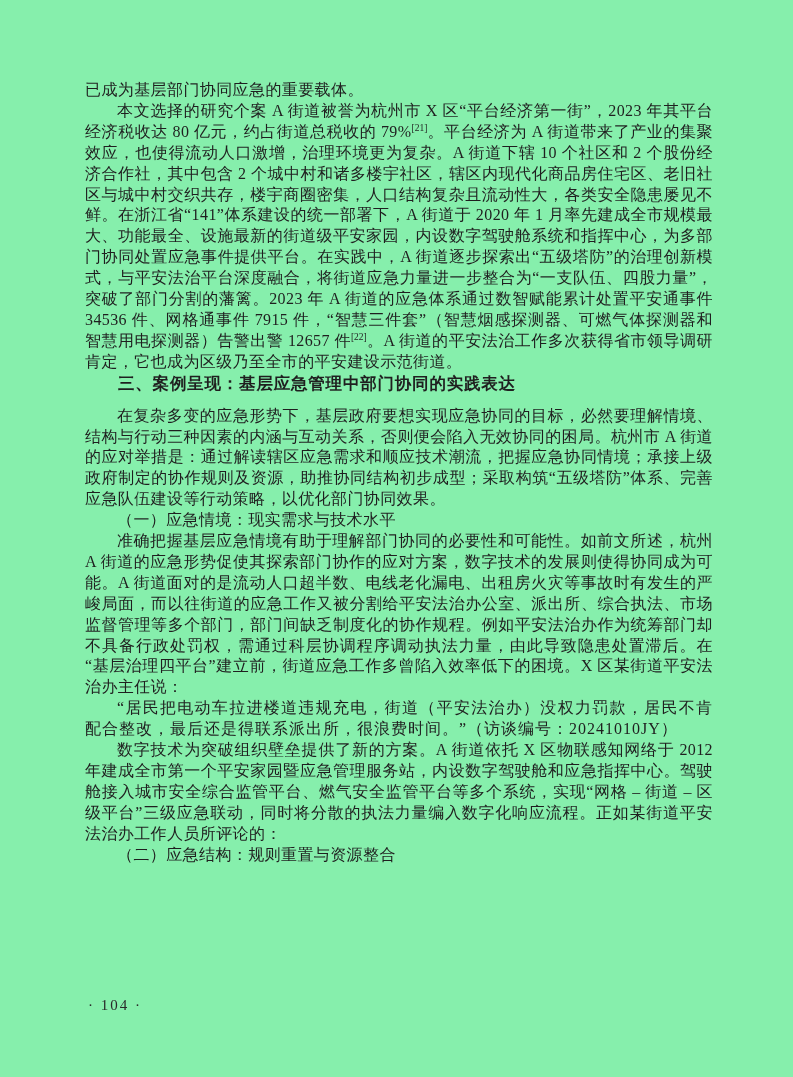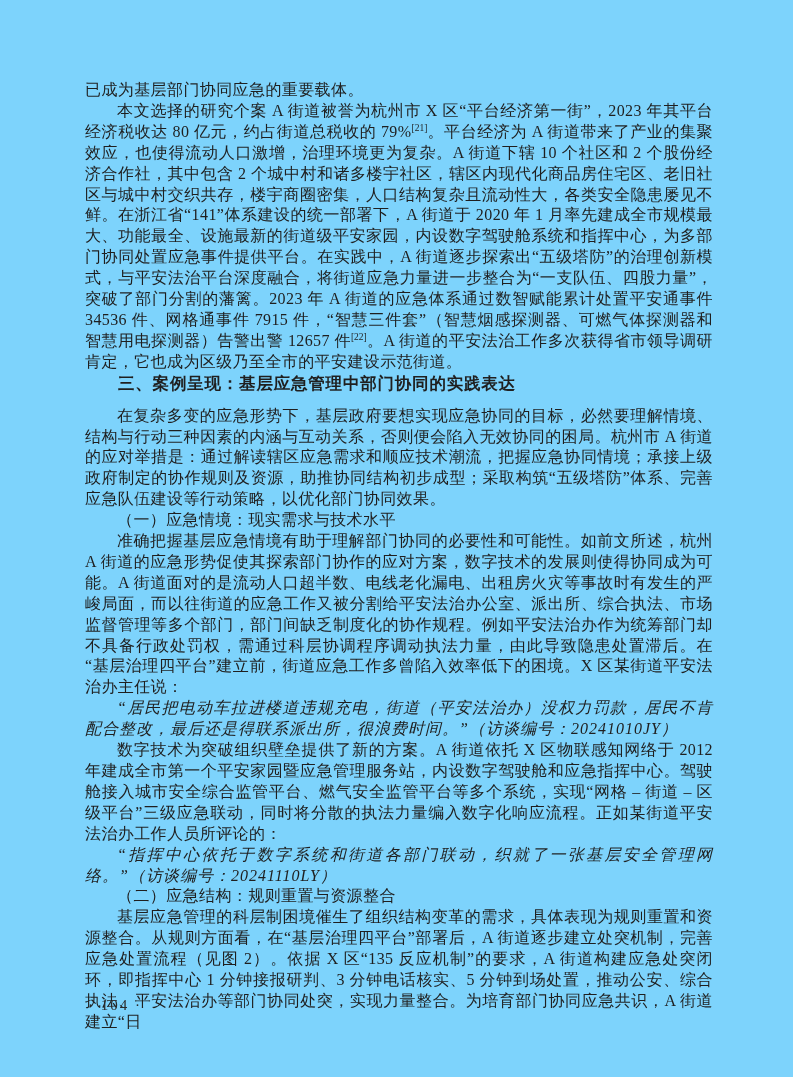--- a/index.html
+++ b/index.html
@@ -4,21 +4,21 @@
 <style>
   html, body {
     margin: 0;
     padding: 0;
     background: #ffffff;
   }
   .page {
     position: relative;
     width: 793px;
     height: 1077px;
-    background: #7dd3fc;
+    background: #86efac;
     overflow: hidden;
     font-family: "Liberation Serif", "DejaVu Serif", serif;
     color: #1f1f1f;
   }
   .text-column {
     position: absolute;
     left: 85px;
     top: 80px;
     width: 628px;
   }
@@ -35,21 +35,20 @@
   .text-column p.heading {
     font-family: "Liberation Sans", "DejaVu Sans", sans-serif;
     font-weight: bold;
     font-size: 16.5px;
     text-align: left;
     letter-spacing: 0.8px;
     margin-top: 0;
     margin-bottom: 12px;
   }
   .text-column p.quote {
-    font-style: italic;
     letter-spacing: 1px;
   }
   .text-column sup {
     font-size: 9.5px;
     line-height: 0;
     letter-spacing: 0;
     vertical-align: super;
   }
   .page-footer {
     position: absolute;
@@ -66,18 +65,16 @@
 <div class="page">
   <div class="text-column">
       <p class="body"><span>已成为基层部门协同应急的重要载体。</span></p>
       <p class="body indent"><span>本文选择的研究个案 A 街道被誉为杭州市 X 区“平台经济第一街”，2023 年其平台经济税收达 80 亿元，约占街道总税收的 79%</span><sup>[21]</sup><span>。平台经济为 A 街道带来了产业的集聚效应，也使得流动人口激增，治理环境更为复杂。A 街道下辖 10 个社区和 2 个股份经济合作社，其中包含 2 个城中村和诸多楼宇社区，辖区内现代化商品房住宅区、老旧社区与城中村交织共存，楼宇商圈密集，人口结构复杂且流动性大，各类安全隐患屡见不鲜。在浙江省“141”体系建设的统一部署下，A 街道于 2020 年 1 月率先建成全市规模最大、功能最全、设施最新的街道级平安家园，内设数字驾驶舱系统和指挥中心，为多部门协同处置应急事件提供平台。在实践中，A 街道逐步探索出“五级塔防”的治理创新模式，与平安法治平台深度融合，将街道应急力量进一步整合为“一支队伍、四股力量”，突破了部门分割的藩篱。2023 年 A 街道的应急体系通过数智赋能累计处置平安通事件 34536 件、网格通事件 7915 件，“智慧三件套”（智慧烟感探测器、可燃气体探测器和智慧用电探测器）告警出警 12657 件</span><sup>[22]</sup><span>。A 街道的平安法治工作多次获得省市领导调研肯定，它也成为区级乃至全市的平安建设示范街道。</span></p>
       <p class="heading indent"><span>三、案例呈现：基层应急管理中部门协同的实践表达</span></p>
       <p class="body indent"><span>在复杂多变的应急形势下，基层政府要想实现应急协同的目标，必然要理解情境、结构与行动三种因素的内涵与互动关系，否则便会陷入无效协同的困局。杭州市 A 街道的应对举措是：通过解读辖区应急需求和顺应技术潮流，把握应急协同情境；承接上级政府制定的协作规则及资源，助推协同结构初步成型；采取构筑“五级塔防”体系、完善应急队伍建设等行动策略，以优化部门协同效果。</span></p>
       <p class="body indent"><span>（一）应急情境：现实需求与技术水平</span></p>
       <p class="body indent"><span>准确把握基层应急情境有助于理解部门协同的必要性和可能性。如前文所述，杭州 A 街道的应急形势促使其探索部门协作的应对方案，数字技术的发展则使得协同成为可能。A 街道面对的是流动人口超半数、电线老化漏电、出租房火灾等事故时有发生的严峻局面，而以往街道的应急工作又被分割给平安法治办公室、派出所、综合执法、市场监督管理等多个部门，部门间缺乏制度化的协作规程。例如平安法治办作为统筹部门却不具备行政处罚权，需通过科层协调程序调动执法力量，由此导致隐患处置滞后。在“基层治理四平台”建立前，街道应急工作多曾陷入效率低下的困境。X 区某街道平安法治办主任说：</span></p>
       <p class="quote indent"><span>“居民把电动车拉进楼道违规充电，街道（平安法治办）没权力罚款，居民不肯配合整改，最后还是得联系派出所，很浪费时间。”（访谈编号：20241010JY）</span></p>
       <p class="body indent"><span>数字技术为突破组织壁垒提供了新的方案。A 街道依托 X 区物联感知网络于 2012 年建成全市第一个平安家园暨应急管理服务站，内设数字驾驶舱和应急指挥中心。驾驶舱接入城市安全综合监管平台、燃气安全监管平台等多个系统，实现“网格 – 街道 – 区级平台”三级应急联动，同时将分散的执法力量编入数字化响应流程。正如某街道平安法治办工作人员所评论的：</span></p>
-      <p class="quote indent"><span>“指挥中心依托于数字系统和街道各部门联动，织就了一张基层安全管理网络。”（访谈编号：20241110LY）</span></p>
       <p class="body indent"><span>（二）应急结构：规则重置与资源整合</span></p>
-      <p class="body indent"><span>基层应急管理的科层制困境催生了组织结构变革的需求，具体表现为规则重置和资源整合。从规则方面看，在“基层治理四平台”部署后，A 街道逐步建立处突机制，完善应急处置流程（见图 2）。依据 X 区“135 反应机制”的要求，A 街道构建应急处突闭环，即指挥中心 1 分钟接报研判、3 分钟电话核实、5 分钟到场处置，推动公安、综合执法、平安法治办等部门协同处突，实现力量整合。为培育部门协同应急共识，A 街道建立“日</span></p>
     </div>
   <div class="page-footer">· 104 ·</div>
 </div>
 
 </body></html>

